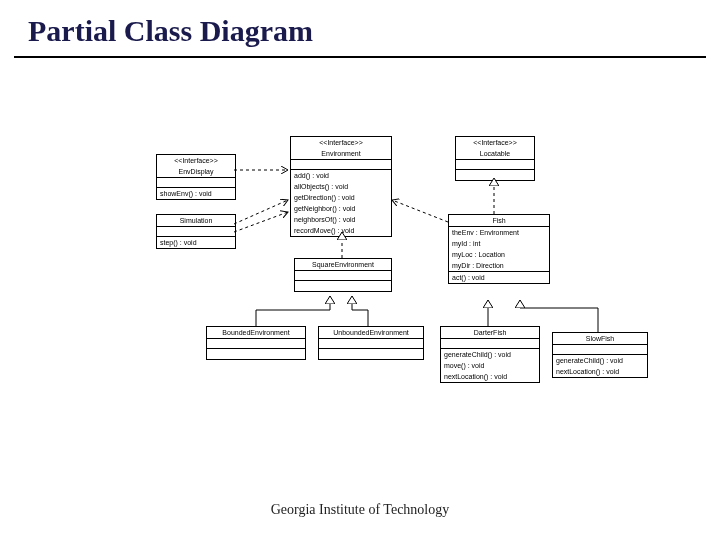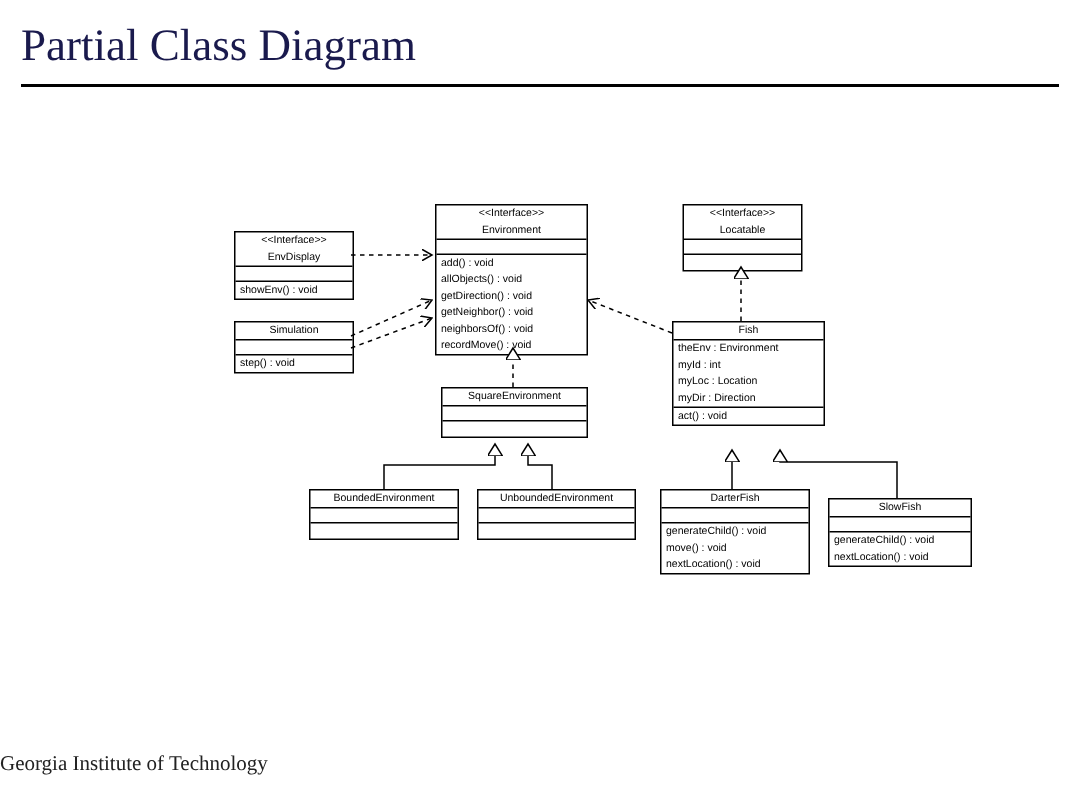--- a/index.html
+++ b/index.html
@@ -1,18 +1,18 @@
 <!DOCTYPE html>
 <html><head>
 <meta charset="utf-8">
 <style>
   html,body{margin:0;padding:0;width:720px;height:540px;background:#fff;font-family:"Times New Roman",Times,serif;overflow:hidden}
-  .title{position:absolute;left:14px;top:14px;font-size:30px;color:#1a1a4d;font-weight:400}
+  .title{position:absolute;left:28px;top:14px;font-size:30px;color:#1a1a4d;font-weight:700}
   .underline{position:absolute;left:14px;top:56px;width:692px;height:0;border-top:2px solid #000}
-  .footer{position:absolute;left:0;bottom:22px;width:100%;text-align:left;font-size:14px;color:#222}
+  .footer{position:absolute;left:0;bottom:22px;width:100%;text-align:center;font-size:14px;color:#222}
   .diagram{position:absolute;left:0;top:0;width:720px;height:540px}
   .box{position:absolute;border:1px solid #000;background:#fff;font-family:Arial,Helvetica,sans-serif;color:#000}
   .seg{border-bottom:1px solid #000;box-sizing:border-box}
   .seg:last-child{border-bottom:none}
   .txt{padding:1px 3px;font-size:7px;line-height:9px;white-space:nowrap;overflow:hidden;text-overflow:clip}
   .c{text-align:center}
   svg{position:absolute;left:0;top:0;pointer-events:none}
   .mini{min-height:10px}
 </style>
 </head>

